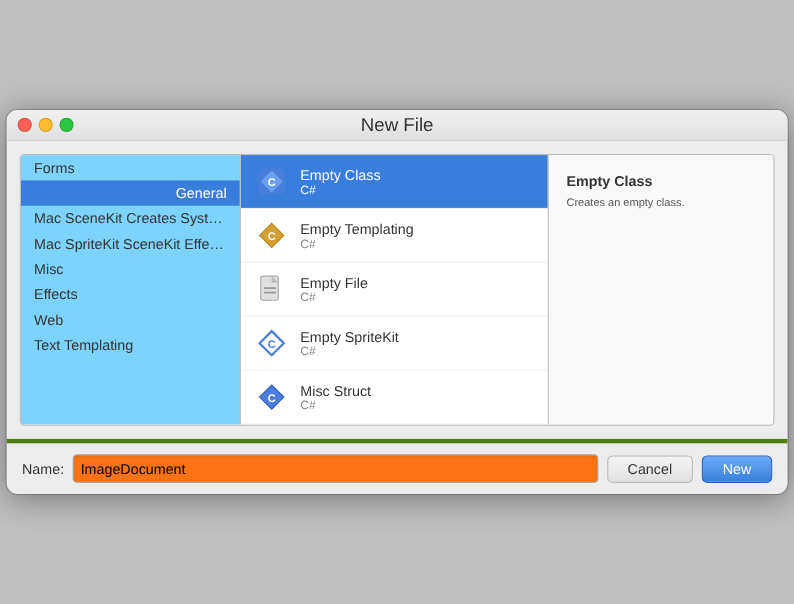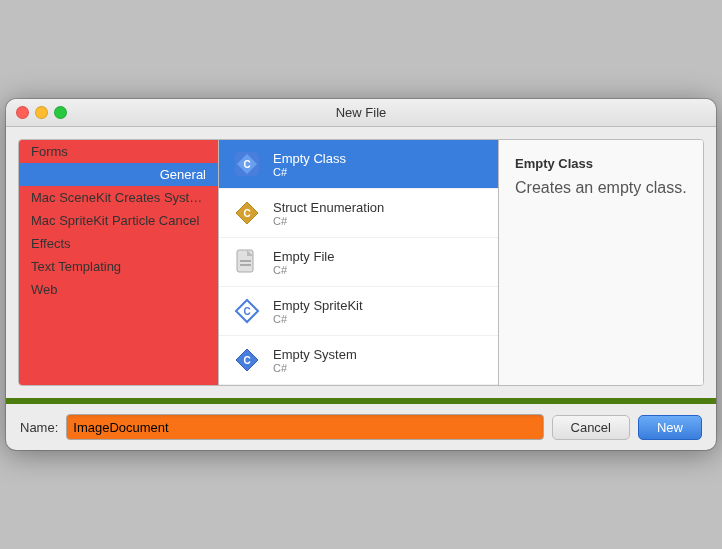--- a/index.html
+++ b/index.html
@@ -48,21 +48,21 @@
       width: 13px;
       height: 13px;
       border-radius: 50%;
       border: 1px solid rgba(0,0,0,0.15);
     }
     .traffic-light.close { background: #ff5f57; }
     .traffic-light.minimize { background: #febc2e; }
     .traffic-light.maximize { background: #28c840; }
 
     .titlebar-title {
-      font-size: 13px;
+      font-size: 17px;
       font-weight: 500;
       color: #333;
     }
 
     .content {
       display: flex;
       flex: 1;
       padding: 12px;
       gap: 0;
     }
@@ -73,21 +73,21 @@
       border: 1px solid #bbb;
       border-radius: 4px;
       overflow: hidden;
       background: white;
     }
 
     
     .sidebar {
       width: 200px;
       border-right: 1px solid #bbb;
-      background: #ef4444;
+      background: #7dd3fc;
       overflow-y: auto;
       flex-shrink: 0;
     }
 
     .sidebar-item {
       padding: 4px 12px;
       font-size: 13px;
       color: #333;
       cursor: pointer;
       white-space: nowrap;
@@ -166,32 +166,32 @@
     }
 
     .detail-title {
       font-size: 13px;
       font-weight: 600;
       color: #333;
       margin-bottom: 6px;
     }
 
     .detail-desc {
-      font-size: 16px;
+      font-size: 10px;
       color: #555;
       line-height: 1.4;
     }
 
     
     .bottom-bar {
       padding: 10px 14px;
       display: flex;
       align-items: center;
       gap: 8px;
-      border-top: 6px solid #4d7c0f;
+      border-top: 4px solid #4d7c0f;
       justify-content: center;
     }
 
     .name-label {
       font-size: 13px;
       color: #333;
       flex-shrink: 0;
     }
 
     .name-input {
@@ -245,24 +245,25 @@
   </div>
 
   <div class="content">
     <div class="main-panels">
 
       <div class="sidebar">
 
       <div class="sidebar-item">Forms</div>
           <div class="sidebar-item selected">General</div>
           <div class="sidebar-item">Mac SceneKit Creates System</div>
-          <div class="sidebar-item">Mac SpriteKit Particle Cancel</div>
+          <div class="sidebar-item">Mac SpriteKit SceneKit Effects</div>
+          <div class="sidebar-item">Misc</div>
           <div class="sidebar-item">Effects</div>
+          <div class="sidebar-item">Web</div>
           <div class="sidebar-item">Text Templating</div>
-          <div class="sidebar-item">Web</div>
         </div>
 
       <div class="file-list">
 
       <div class="file-item selected">
             <div class="file-icon">
               <svg viewBox="0 0 28 28" width="28" height="28">
                 <rect x="2" y="2" width="24" height="24" rx="5" fill="#4a7edd"></rect>
                 <polygon points="14,4 24,14 14,24 4,14" fill="#6a9ff0"></polygon>
                 <text x="14" y="18" text-anchor="middle" fill="white" font-size="10" font-weight="bold" font-family="Arial">C</text>
@@ -274,21 +275,21 @@
             </div>
           </div>
           <div class="file-item">
             <div class="file-icon">
               <svg viewBox="0 0 28 28" width="28" height="28">
                 <polygon points="14,3 25,14 14,25 3,14" fill="#d4a030" stroke="#b8881a" stroke-width="1"></polygon>
                 <text x="14" y="18" text-anchor="middle" fill="white" font-size="10" font-weight="bold" font-family="Arial">C</text>
               </svg>
             </div>
             <div class="file-text">
-              <span class="file-name">Struct Enumeration</span>
+              <span class="file-name">Empty Templating</span>
               <span class="file-sub">C#</span>
             </div>
           </div>
           <div class="file-item">
             <div class="file-icon">
               <svg viewBox="0 0 28 28" width="28" height="28">
                 <rect x="4" y="2" width="16" height="22" rx="2" fill="#e0e0e0" stroke="#aaa" stroke-width="1"></rect>
                 <polygon points="14,2 20,8 14,8" fill="#bbb"></polygon>
                 <line x1="7" y1="13" x2="18" y2="13" stroke="#999" stroke-width="1.5"></line>
                 <line x1="7" y1="17" x2="18" y2="17" stroke="#999" stroke-width="1.5"></line>
@@ -312,21 +313,21 @@
             </div>
           </div>
           <div class="file-item">
             <div class="file-icon">
               <svg viewBox="0 0 28 28" width="28" height="28">
                 <polygon points="14,3 25,14 14,25 3,14" fill="#4a7edd" stroke="#3060bb" stroke-width="1"></polygon>
                 <text x="14" y="18" text-anchor="middle" fill="white" font-size="10" font-weight="bold" font-family="Arial">C</text>
               </svg>
             </div>
             <div class="file-text">
-              <span class="file-name">Empty System</span>
+              <span class="file-name">Misc Struct</span>
               <span class="file-sub">C#</span>
             </div>
           </div>
         </div>
 
       <div class="detail-panel">
         <div class="detail-title">Empty Class</div>
         <div class="detail-desc">Creates an empty class.</div>
       </div>
 

